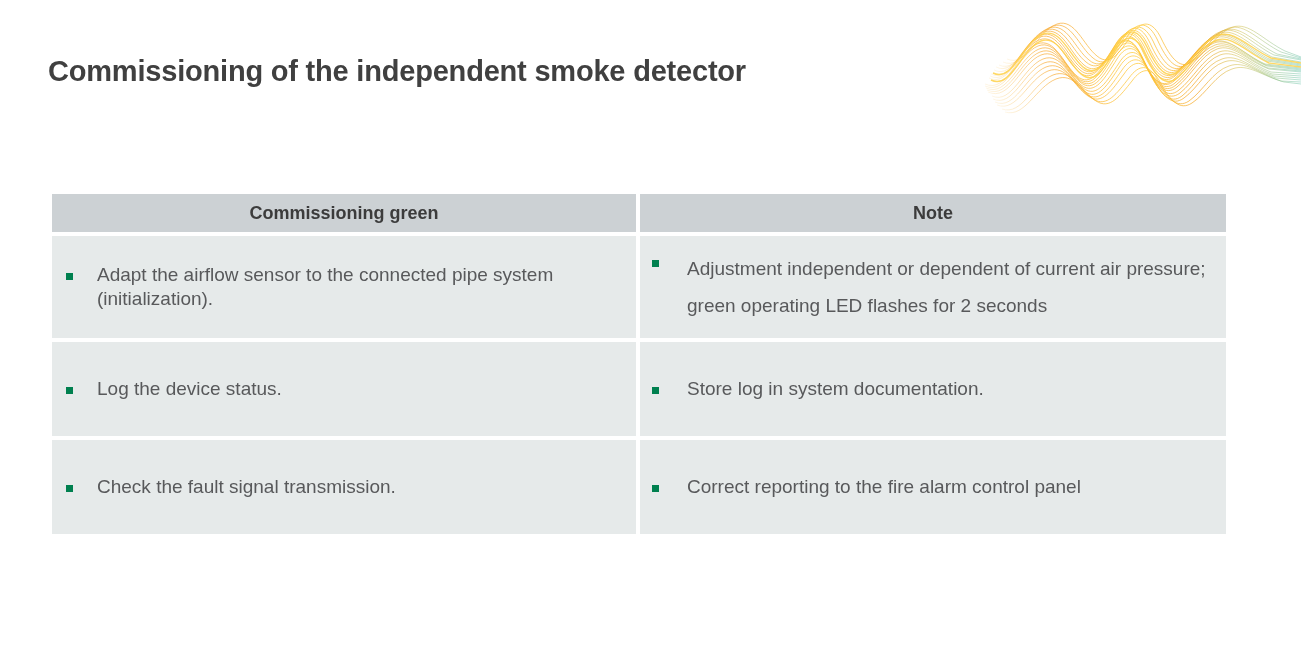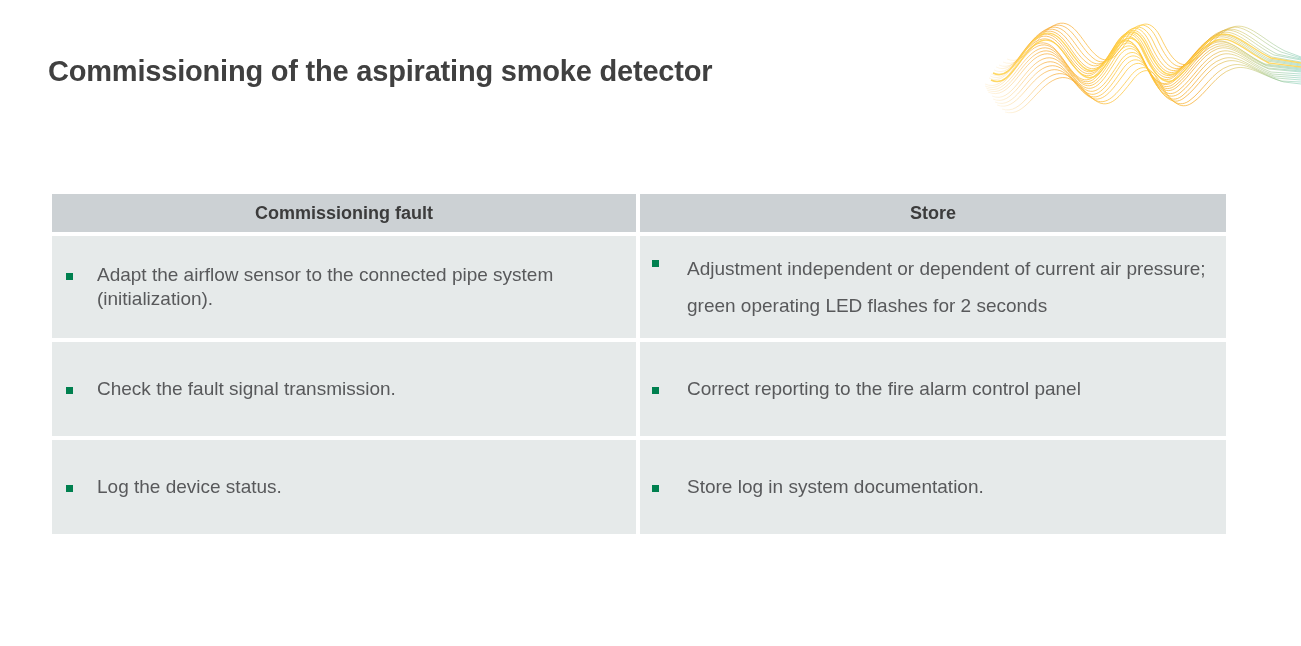--- a/index.html
+++ b/index.html
@@ -97,21 +97,21 @@
   }
   .btxt-note {
     line-height: 1.95;
     padding-left: 28px;
   }
   .btxt-note-tight { line-height: 1.25; padding-left: 28px; }
 </style>
 </head>
 <body>
 
-<div class="slide-title">Commissioning of the aspirating smoke detector</div>
+<div class="slide-title">Commissioning of the independent smoke detector</div>
 
 <div class="deco-wave">
   <svg viewBox="0 0 320 110" xmlns="http://www.w3.org/2000/svg" aria-hidden="true">
     <defs>
       <linearGradient id="gWave" x1="0" y1="0" x2="1" y2="0">
         <stop offset="0%" stop-color="#f8b93c" stop-opacity="0.15"></stop>
         <stop offset="18%" stop-color="#f7a11e" stop-opacity="0.85"></stop>
         <stop offset="45%" stop-color="#ffcb3c" stop-opacity="1"></stop>
         <stop offset="66%" stop-color="#f5a623" stop-opacity="0.95"></stop>
         <stop offset="80%" stop-color="#cfc050" stop-opacity="0.7"></stop>
@@ -179,22 +179,22 @@
 </div>
 
 <div class="table-wrap">
   <table class="tbl">
     <colgroup>
       <col class="col-step">
       <col class="col-note">
     </colgroup>
     <thead>
       <tr>
-        <th>Commissioning fault</th>
-        <th>Store</th>
+        <th>Commissioning green</th>
+        <th>Note</th>
       </tr>
     </thead>
     <tbody>
 
       <tr>
         <td class="cell-step cell-tall">
           <div class="bullet-row">
             <span class="bullet"></span>
             <span class="btxt">Adapt the airflow sensor to the connected pipe system (initialization).</span>
           </div>
@@ -205,41 +205,41 @@
             <span class="btxt btxt-note">Adjustment independent or dependent of current air pressure; green operating LED flashes for 2 seconds</span>
           </div>
         </td>
       </tr>
 
 
       <tr>
         <td class="cell-step">
           <div class="bullet-row">
             <span class="bullet"></span>
+            <span class="btxt">Log the device status.</span>
+          </div>
+        </td>
+        <td class="cell-note">
+          <div class="bullet-row">
+            <span class="bullet bullet-note"></span>
+            <span class="btxt btxt-note-tight">Store log in system documentation.</span>
+          </div>
+        </td>
+      </tr>
+
+      <tr>
+        <td class="cell-step">
+          <div class="bullet-row">
+            <span class="bullet"></span>
             <span class="btxt">Check the fault signal transmission.</span>
           </div>
         </td>
         <td class="cell-note">
           <div class="bullet-row">
             <span class="bullet bullet-note"></span>
             <span class="btxt btxt-note-tight">Correct reporting to the fire alarm control panel</span>
-          </div>
-        </td>
-      </tr>
-
-      <tr>
-        <td class="cell-step">
-          <div class="bullet-row">
-            <span class="bullet"></span>
-            <span class="btxt">Log the device status.</span>
-          </div>
-        </td>
-        <td class="cell-note">
-          <div class="bullet-row">
-            <span class="bullet bullet-note"></span>
-            <span class="btxt btxt-note-tight">Store log in system documentation.</span>
           </div>
         </td>
       </tr>
 
     </tbody>
   </table>
 </div>
 
 </body></html>

